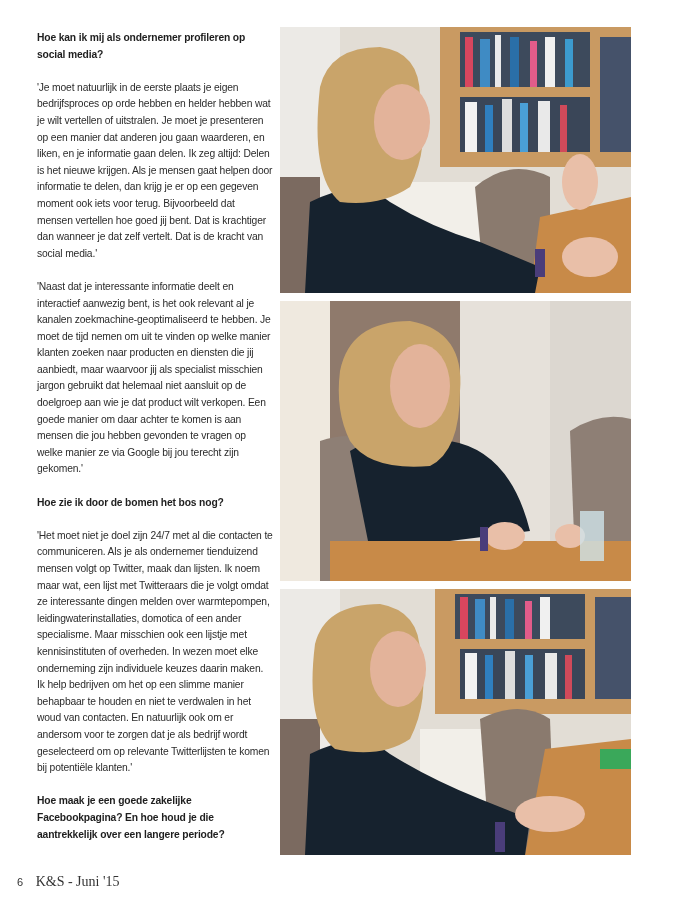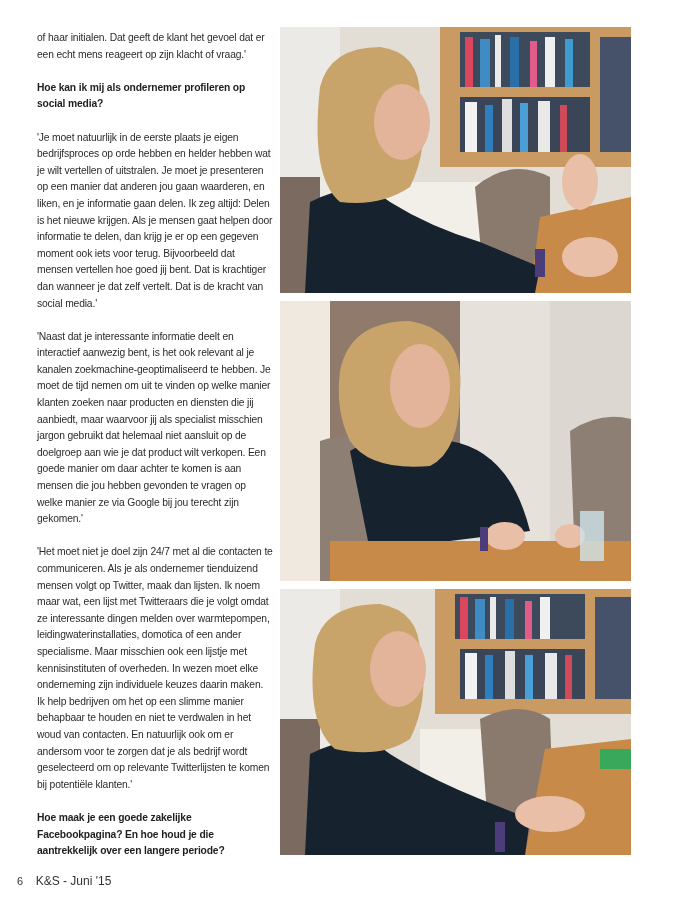--- a/index.html
+++ b/index.html
@@ -9,30 +9,30 @@
              font-size: 10.3px; line-height: 16.6px; letter-spacing: -0.15px; }
   .textcol p { margin: 0 0 16.6px 0; }
   .textcol p.q { font-weight: bold; color: #1e1e1e; }
   .photo { position: absolute; left: 280px; width: 351px; overflow: hidden; }
   .p1 { top: 27px; height: 266px; }
   .p2 { top: 301px; height: 280px; }
   .p3 { top: 589px; height: 266px; }
   .photo svg { display: block; width: 100%; height: 100%; }
   .footer { position: absolute; left: 17px; top: 874px; font-size: 9px; color: #333; }
   .footer .pnum { font-size: 11px; margin-right: 10px; }
-  .footer .mag { font-size: 12px; }
+  .footer .mag { font-size: 14px; font-family: Liberation Serif, serif; }
 </style>
 </head>
 <body>
 
 <div class="textcol">
-  <p>of haar initialen. Dat geeft de klant het gevoel dat er een echt mens reageert op zijn klacht of vraag.'</p>
   <p class="q">Hoe kan ik mij als ondernemer profileren op social media?</p>
   <p>'Je moet natuurlijk in de eerste plaats je eigen bedrijfsproces op orde hebben en helder hebben wat je wilt vertellen of uitstralen. Je moet je presenteren op een manier dat anderen jou gaan waarderen, en liken, en je informatie gaan delen. Ik zeg altijd: Delen is het nieuwe krijgen. Als je mensen gaat helpen door informatie te delen, dan krijg je er op een gegeven moment ook iets voor terug. Bijvoorbeeld dat mensen vertellen hoe goed jij bent. Dat is krachtiger dan wanneer je dat zelf vertelt. Dat is de kracht van social media.'</p>
   <p>'Naast dat je interessante informatie deelt en interactief aanwezig bent, is het ook relevant al je kanalen zoekmachine-geoptimaliseerd te hebben. Je moet de tijd nemen om uit te vinden op welke manier klanten zoeken naar producten en diensten die jij aanbiedt, maar waarvoor jij als specialist misschien jargon gebruikt dat helemaal niet aansluit op de doelgroep aan wie je dat product wilt verkopen. Een goede manier om daar achter te komen is aan mensen die jou hebben gevonden te vragen op welke manier ze via Google bij jou terecht zijn gekomen.'</p>
+  <p class="q">Hoe zie ik door de bomen het bos nog?</p>
   <p>'Het moet niet je doel zijn 24/7 met al die contacten te communiceren. Als je als ondernemer tienduizend mensen volgt op Twitter, maak dan lijsten. Ik noem maar wat, een lijst met Twitteraars die je volgt omdat ze interessante dingen melden over warmtepompen, leidingwaterinstallaties, domotica of een ander specialisme. Maar misschien ook een lijstje met kennisinstituten of overheden. In wezen moet elke onderneming zijn individuele keuzes daarin maken. Ik help bedrijven om het op een slimme manier behapbaar te houden en niet te verdwalen in het woud van contacten. En natuurlijk ook om er andersom voor te zorgen dat je als bedrijf wordt geselecteerd om op relevante Twitterlijsten te komen bij potentiële klanten.'</p>
   <p class="q">Hoe maak je een goede zakelijke Facebookpagina? En hoe houd je die aantrekkelijk over een langere periode?</p>
 
 </div>
 
 <div class="photo p1">
   <svg viewBox="0 0 351 266" preserveAspectRatio="none">
     <rect width="351" height="266" fill="#e2ddd5"></rect>
     <rect x="0" y="0" width="60" height="266" fill="#eceae6"></rect>
     <rect x="160" y="0" width="191" height="140" fill="#c99a62"></rect>

